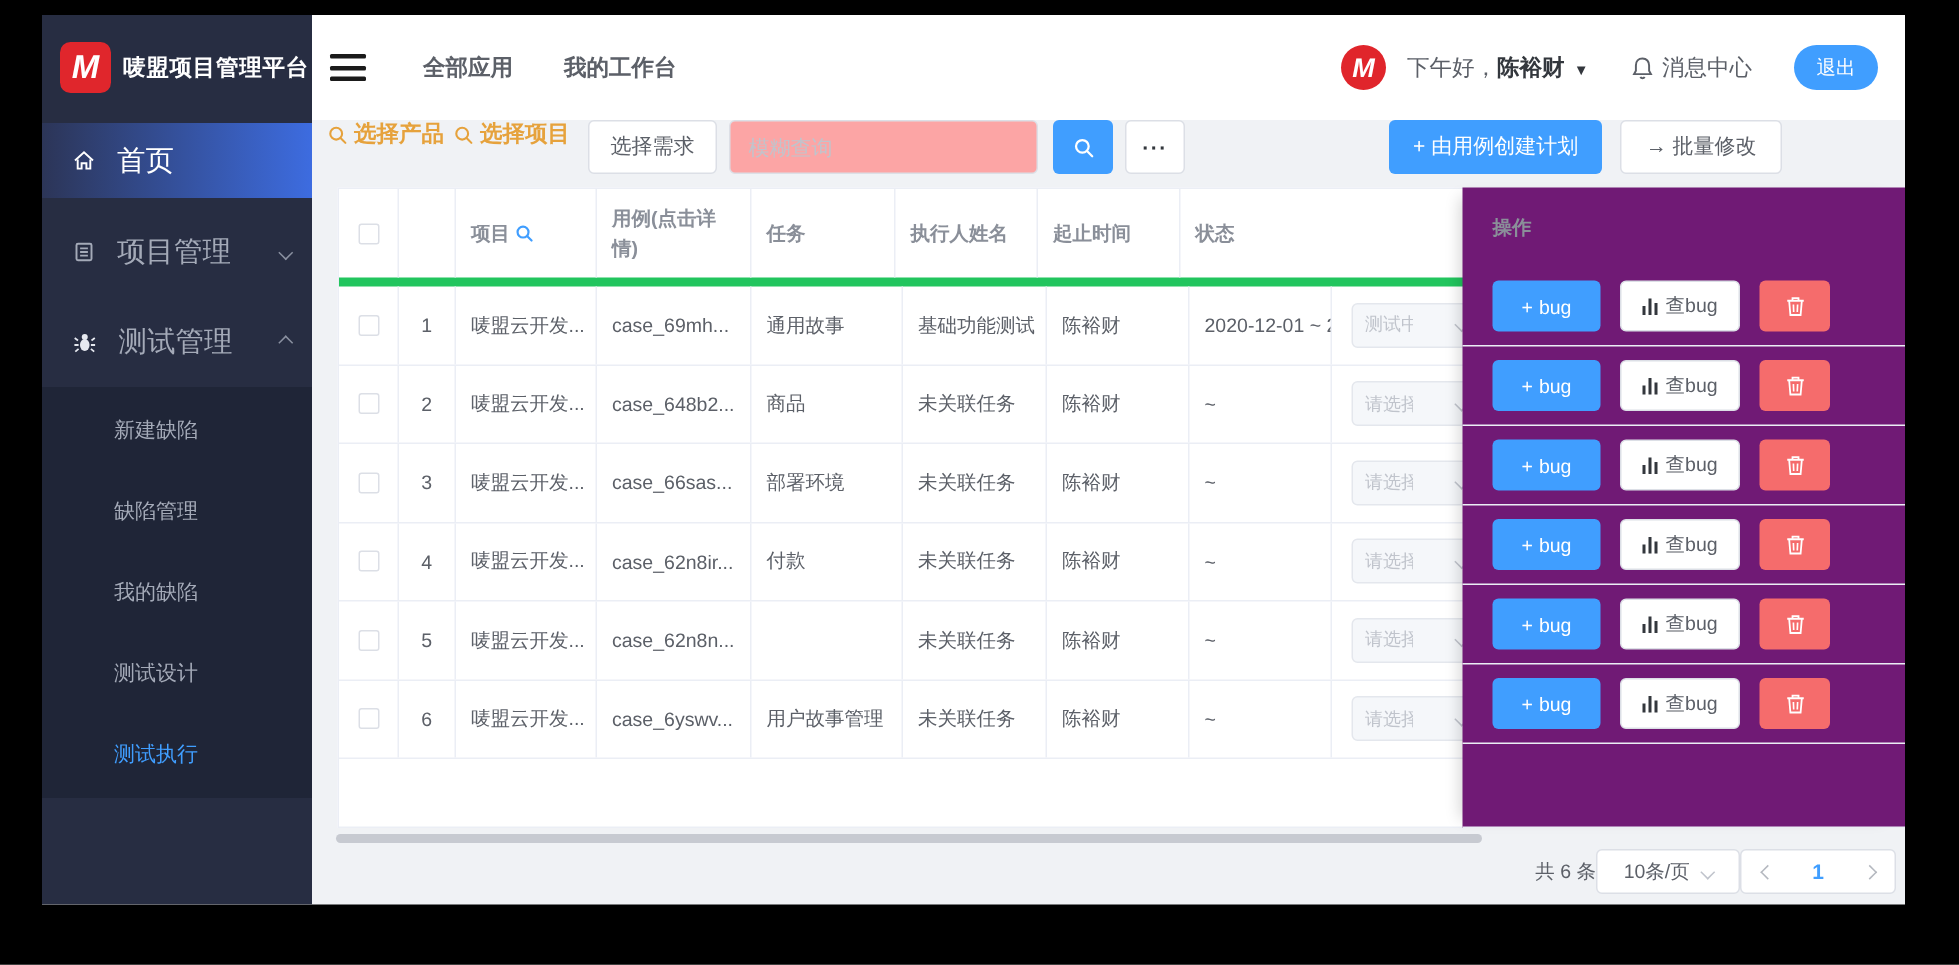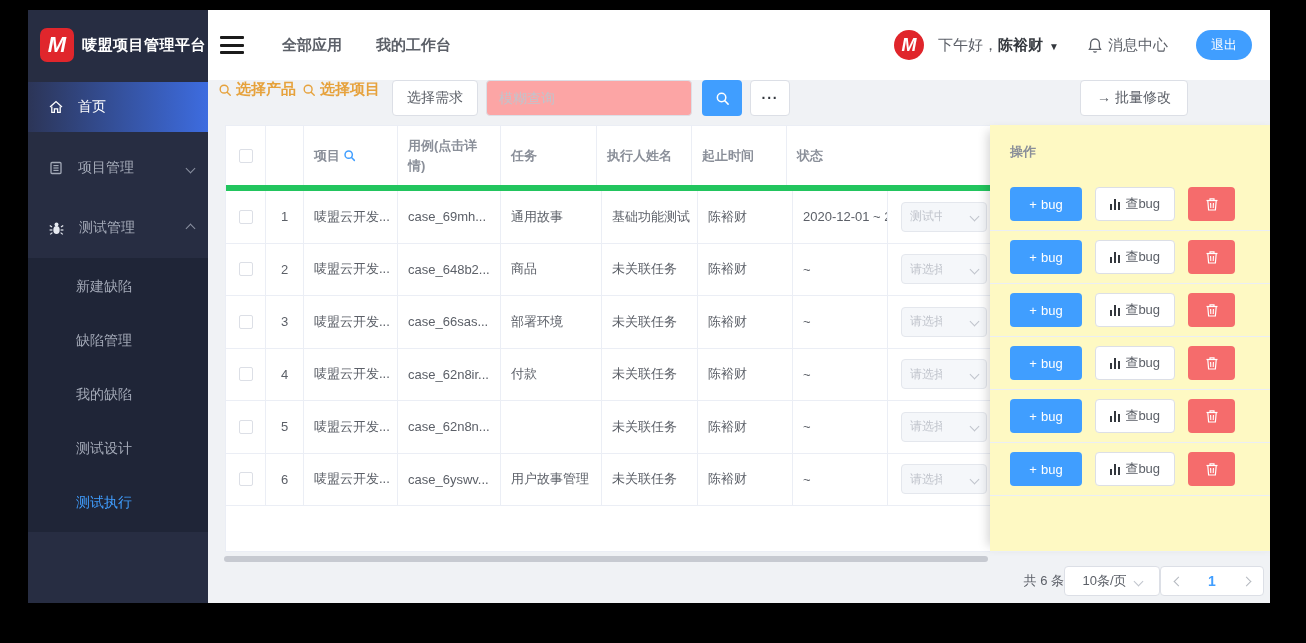--- a/index.html
+++ b/index.html
@@ -18,21 +18,21 @@
   .header-right { margin-left:auto; display:flex; align-items:center; gap:14px; padding-right:18px; }
   .avatar { width:30px; height:30px; border-radius:50%; background:#e0252b; color:#fff; font-weight:bold; font-style:italic; font-size:18px; display:flex; align-items:center; justify-content:center; }
   .greeting { font-size:15px; color:#5c6068; }
   .greeting b { color:#33373d; }
   .caret { font-size:10px; color:#33373d; margin-left:2px; }
   .msg { display:flex; align-items:center; gap:5px; color:#5c6068; font-size:15px; margin-left:14px; cursor:pointer; }
   .logout-btn { background:#409eff; color:#fff; font-size:13px; border:none; border-radius:15px; padding:6px 15px; margin-left:14px; cursor:pointer; }
 
   
   .sidebar { position:absolute; left:0; top:70px; width:180px; height:523px; background:#272d42; z-index:4; overflow:hidden; }
-  .side-item { height:50px; display:flex; align-items:center; padding:0 14px 0 20px; color:#a4aab8; font-size:14px; cursor:pointer; }
+  .side-item { height:50px; display:flex; align-items:center; padding:0 14px 0 20px; color:#a4aab8; font-size:19px; cursor:pointer; }
   .side-item .lbl { margin-left:14px; }
   .side-item .chev { margin-left:auto; color:#8a90a0; }
   .side-item.home { background:linear-gradient(90deg,#2c3557 0%,#3d6ce0 100%); color:#fff; margin:2px 0 6px 0; }
   .side-item.lvl1 { height:60px; }
   .submenu { background:#1f2537; padding:2px 0; }
   .sub-item { height:54px; display:flex; align-items:center; padding-left:48px; color:#a4aab8; font-size:14px; cursor:pointer; }
   .sub-item.active { color:#409eff; }
 
   .chev { width:7px; height:7px; border-right:1.5px solid currentColor; border-bottom:1.5px solid currentColor; display:inline-block; }
   .chev.down { transform:rotate(45deg); }
@@ -68,21 +68,21 @@
   .c8 { width:95px; flex:0 0 95px; }
   .c9 { flex:1; border-right:none; }
   .th.c4 { white-space:normal; line-height:1.5; }
   .checkbox { width:14px; height:14px; border:1px solid #dcdfe6; border-radius:2px; background:#fff; cursor:pointer; }
   .hdr-q { color:#409eff; margin-left:3px; display:inline-flex; cursor:pointer; }
   .status-sel { width:86px; height:30px; background:#f5f7fa; border:1px solid #e4e7ed; border-radius:4px; display:flex; align-items:center; justify-content:space-between; padding:0 8px; margin-left:3px; color:#c0c4cc; font-size:12px; cursor:not-allowed; }
   .status-sel .sel-text { display:inline-block; width:32px; overflow:hidden; white-space:nowrap; }
   .status-sel .chev { color:#c0c4cc; flex:0 0 auto; }
 
   
-  .ops-panel { position:absolute; left:947px; top:115px; width:295px; height:427px; background:#fef9c3; z-index:3; box-shadow:-8px 0 10px -6px rgba(0,0,0,.18); border-bottom:1px solid #ebeef5;margin-left:15px; }
+  .ops-panel { position:absolute; left:947px; top:115px; width:295px; height:427px; background:#701a75; z-index:3; box-shadow:-8px 0 10px -6px rgba(0,0,0,.18); border-bottom:1px solid #ebeef5; }
   .ops-head { height:53px; display:flex; align-items:center; padding-left:20px; color:#8a8f99; font-size:13px; font-weight:bold; }
   .ops-row { height:53px; display:flex; align-items:center; gap:13px; padding-left:20px; border-bottom:1px solid #ebeef5; }
   .ops-row:first-of-type { border-top:1px solid #ebeef5; }
   .btn-addbug { width:72px; height:34px; background:#409eff; border:none; border-radius:4px; color:#fff; font-size:13px; cursor:pointer; display:flex; align-items:center; justify-content:center; gap:4px; }
   .btn-viewbug { width:80px; height:34px; background:#fff; border:1px solid #dcdfe6; border-radius:4px; color:#5c6068; font-size:13px; cursor:pointer; display:flex; align-items:center; justify-content:center; gap:5px; }
   .btn-del { width:47px; height:34px; background:#f56c6c; border:none; border-radius:4px; color:#fff; cursor:pointer; display:flex; align-items:center; justify-content:center; }
   .bars { display:flex; align-items:flex-end; gap:1.5px; height:11px; }
   .bars i { width:2.5px; background:#33373d; display:block; }
   .bars i:nth-child(1){height:6px;} .bars i:nth-child(2){height:11px;} .bars i:nth-child(3){height:8px;}
 
@@ -193,20 +193,24 @@
     <button class="btn-plain">选择需求</button>
     <input class="query-input" placeholder="模糊查询" style="">
     <button class="btn-search">
       <svg width="15" height="15" viewBox="0 0 16 16">
           <circle cx="7" cy="7" r="4.5" fill="none" stroke="#fff" stroke-width="1.6"></circle>
           <line x1="10.5" y1="10.5" x2="14" y2="14" stroke="#fff" stroke-width="1.6" stroke-linecap="round"></line>
         </svg>
     </button>
     <button class="btn-more">···</button>
     <span class="spacer"></span>
+    <button class="btn-primary">
+      <span>+</span>
+      <span>由用例创建计划</span>
+    </button>
     <button class="btn-batch">
       <span>→</span>
       <span>批量修改</span>
     </button>
   </div>
 
   <div class="table-card">
     <div class="thead">
       <div class="th c1">
           <span class="checkbox"></span>

